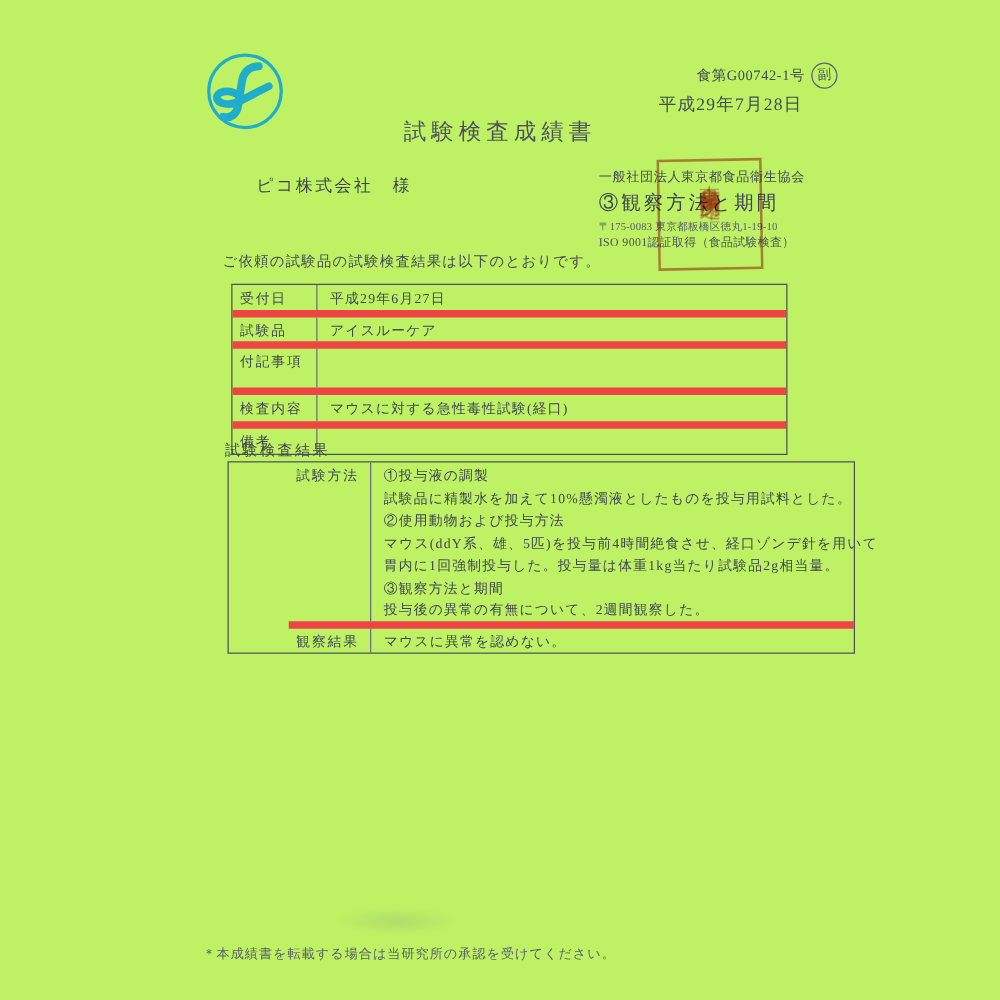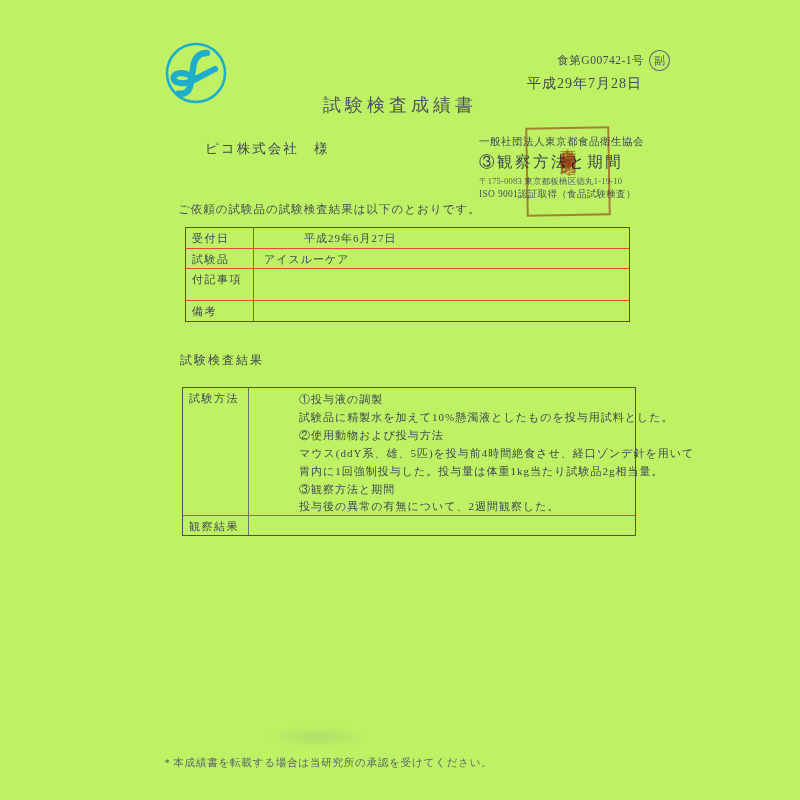--- a/index.html
+++ b/index.html
@@ -38,23 +38,23 @@
     height:74px;
     font-size:17px;line-height:1.25;letter-spacing:1px;
     color:rgba(198,62,45,0.55);
     filter:blur(0.4px);
   }
   
   .intro{position:absolute;left:178px;top:202px;font-size:11.5px;letter-spacing:1px;color:#434a56;text-align:center;}
   
   .tbl{position:absolute;border:1.5px solid #4d525a;background:transparent;}
   .tbl1{left:185px;top:227px;width:443px;}
-  .tbl2{left:182px;top:387px;width:452px;}
-  .trow{display:flex;border-top:1px solid #ef4444;}
-  .trow:first-child{border-top:none;gap:40px;}
+  .tbl2{left:182px;top:369px;width:452px;padding-left:48px;}
+  .trow{display:flex;border-top:6px solid #ef4444;}
+  .trow:first-child{border-top:none;}
   .tlabel{flex:0 0 68px;border-right:1px solid #6b7078;padding:3px 0 0 6px;font-size:11px;letter-spacing:1.5px;color:#3f4652;box-sizing:border-box;}
   .tbl2 .tlabel{flex-basis:66px;}
   .tval{flex:1;padding:3px 4px 0 10px;font-size:11px;letter-spacing:1px;color:#3f4652;box-sizing:border-box;}
   .h20{height:20px;} .h19{height:19px;} .h31{height:31px;} .h21{height:21px;}
   .hmethod{height:127px;}
   .method-line{line-height:17.9px;white-space:nowrap;}
   .results-heading{position:absolute;left:180px;top:352px;font-size:12px;letter-spacing:2px;color:#3f4652;}
   
   .smudge{position:absolute;left:268px;top:726px;width:100px;height:22px;
     background:radial-gradient(ellipse at center,rgba(120,125,135,0.18),rgba(120,125,135,0) 70%);
@@ -103,20 +103,24 @@
       <div class="tval">平成29年6月27日</div>
     </div>
     <div class="trow h19">
       <div class="tlabel">試験品</div>
       <div class="tval">アイスルーケア</div>
     </div>
     <div class="trow h31">
       <div class="tlabel">付記事項</div>
       <div class="tval"></div>
     </div>
+    <div class="trow h21">
+      <div class="tlabel">検査内容</div>
+      <div class="tval">マウスに対する急性毒性試験(経口)</div>
+    </div>
     <div class="trow h20">
       <div class="tlabel">備考</div>
       <div class="tval"></div>
     </div>
   </div>
 
   <div class="results-heading">試験検査結果</div>
 
   <div class="tbl tbl2">
     <div class="trow hmethod">
@@ -126,20 +130,21 @@
         <div class="method-line">試験品に精製水を加えて10%懸濁液としたものを投与用試料とした。</div>
         <div class="method-line">②使用動物および投与方法</div>
         <div class="method-line">マウス(ddY系、雄、5匹)を投与前4時間絶食させ、経口ゾンデ針を用いて</div>
         <div class="method-line">胃内に1回強制投与した。投与量は体重1kg当たり試験品2g相当量。</div>
         <div class="method-line">③観察方法と期間</div>
         <div class="method-line">投与後の異常の有無について、2週間観察した。</div>
       </div>
     </div>
     <div class="trow h19">
       <div class="tlabel">観察結果</div>
+      <div class="tval">マウスに異常を認めない。</div>
     </div>
   </div>
 
   <div class="smudge"></div>
 
   <div class="footnote">＊本成績書を転載する場合は当研究所の承認を受けてください。</div>
 
 </div>
 
 </body></html>

